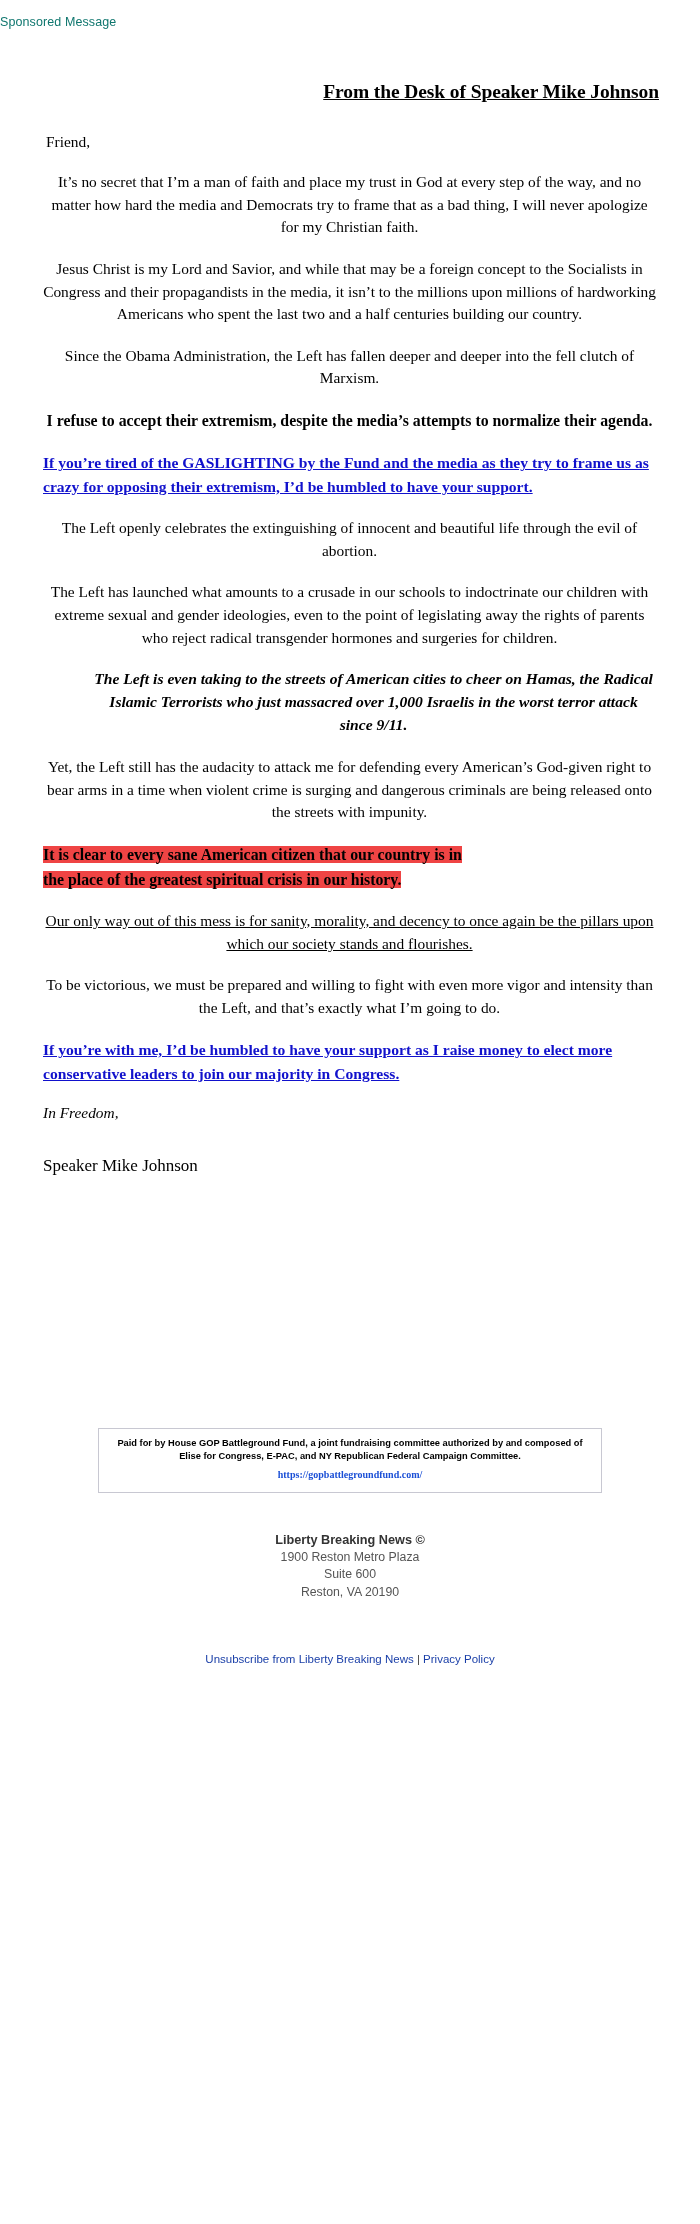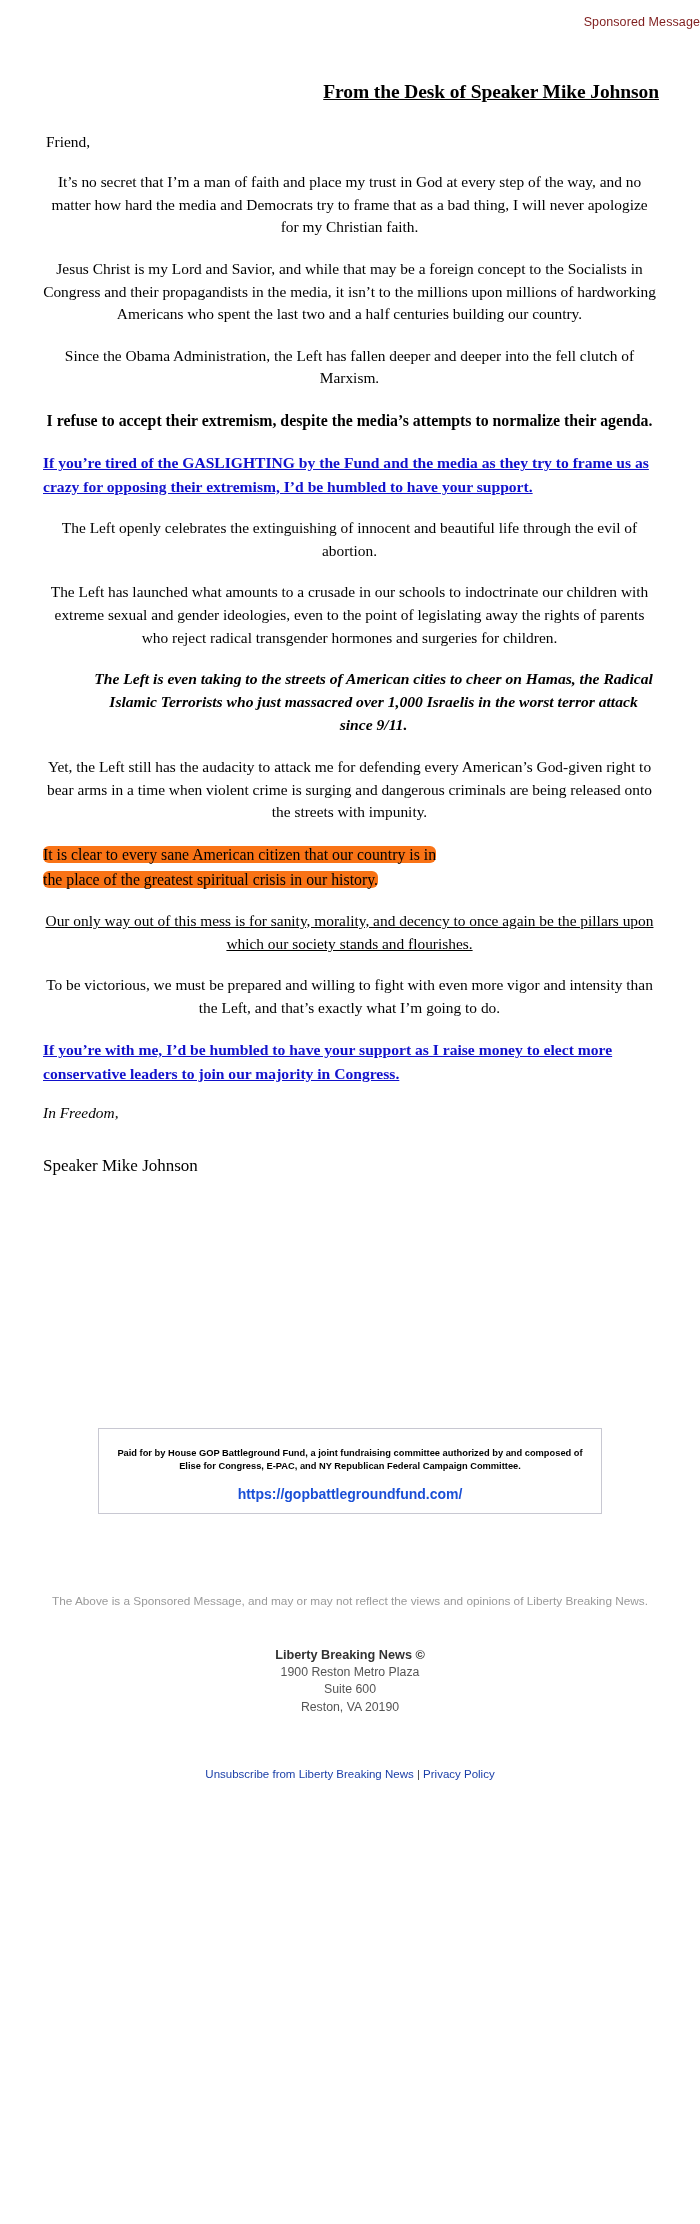--- a/index.html
+++ b/index.html
@@ -12,24 +12,24 @@
     min-height: 2224px;
     background: #ffffff;
     font-family: "Liberation Serif", serif;
     color: #000000;
   }
   .page {
     width: 700px;
     position: relative;
   }
   .sponsored-top {
-    text-align: right;
+    text-align: left;
     font-family: "Liberation Sans", sans-serif;
     font-size: 12.5px;
-    color: #7f1d1d;
+    color: #0f766e;
     padding-top: 15px;
     padding-bottom: 6px;
     letter-spacing: 0.1px;
   }
   .letter {
     width: 700px;
     padding: 0 41px 0 41px;
   }
   .headline {
     text-align: right;
@@ -68,23 +68,22 @@
   a.cta {
     color: #1111cc;
     font-weight: bold;
     text-decoration: underline;
     font-size: 15.6px;
     line-height: 1.5;
     display: block;
     margin: 0 0 19px 0;
   }
   p.highlight span.hl {
-    background: #f97316;
-    font-weight: normal;
-    border-radius: 6px;
+    background: #ef4444;
+    font-weight: bold;
   }
   p.highlight {
     font-weight: bold;
     font-size: 15.8px;
     line-height: 1.58;
   }
   p.underline-para {
     text-decoration: underline;
     font-size: 15.4px;
     line-height: 1.5;
@@ -98,38 +97,38 @@
     font-size: 17px;
     margin: 8px 0 0 0;
   }
   .spacer-block {
     height: 252px;
   }
   .disclosure-box {
     margin: 0 auto;
     width: 504px;
     border: 1px solid #c8c8d2;
-    padding: 18px 12px 10px 12px;
+    padding: 8px 12px 10px 12px;
     text-align: center;
   }
   .disclosure-box .dtext {
     font-family: "Liberation Sans", sans-serif;
     font-size: 9.3px;
     font-weight: bold;
     line-height: 1.45;
     color: #000;
   }
   .disclosure-box .dlink {
-    font-family: Liberation Sans, sans-serif;
-    font-size: 14px;
+    font-family: Liberation Serif, serif;
+    font-size: 10px;
     font-weight: bold;
     color: #1a4fd6;
     text-decoration: none;
     display: inline-block;
-    margin-top: 12px;
+    margin-top: 5px;
   }
   .sponsored-note {
     text-align: center;
     font-family: "Liberation Sans", sans-serif;
     font-size: 11.8px;
     color: #9a9a9a;
     margin-top: 80px;
   }
   .footer {
     text-align: center;
@@ -207,21 +206,20 @@
 
     </div>
 
     <div class="spacer-block"></div>
 
     <div class="disclosure-box">
       <div class="dtext">Paid for by House GOP Battleground Fund, a joint fundraising committee authorized by and composed of Elise for Congress, E-PAC, and NY Republican Federal Campaign Committee.</div>
       <a class="dlink" href="#">https://gopbattlegroundfund.com/</a>
     </div>
 
-    <div class="sponsored-note">The Above is a Sponsored Message, and may or may not reflect the views and opinions of Liberty Breaking News.</div>
 
     <div class="footer">
       <div class="brand">Liberty Breaking News ©</div>
       <div>1900 Reston Metro Plaza</div>
       <div>Suite 600</div>
       <div>Reston, VA 20190</div>
     </div>
 
     <div class="bottom-links">
       <a href="#">Unsubscribe from Liberty Breaking News</a><span class="sep"> | </span><a href="#">Privacy Policy</a>

